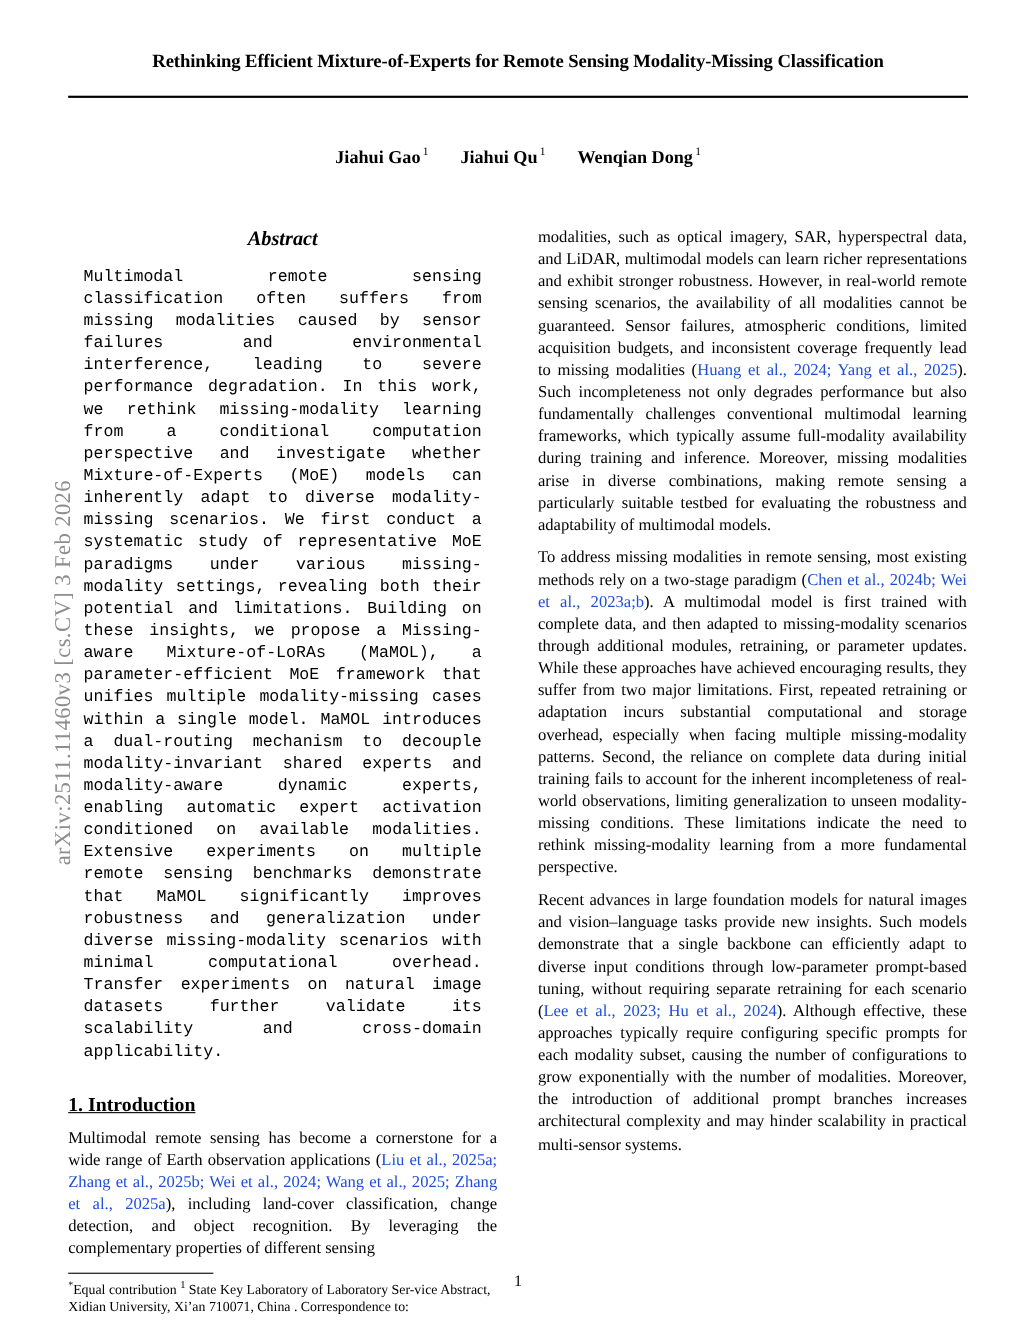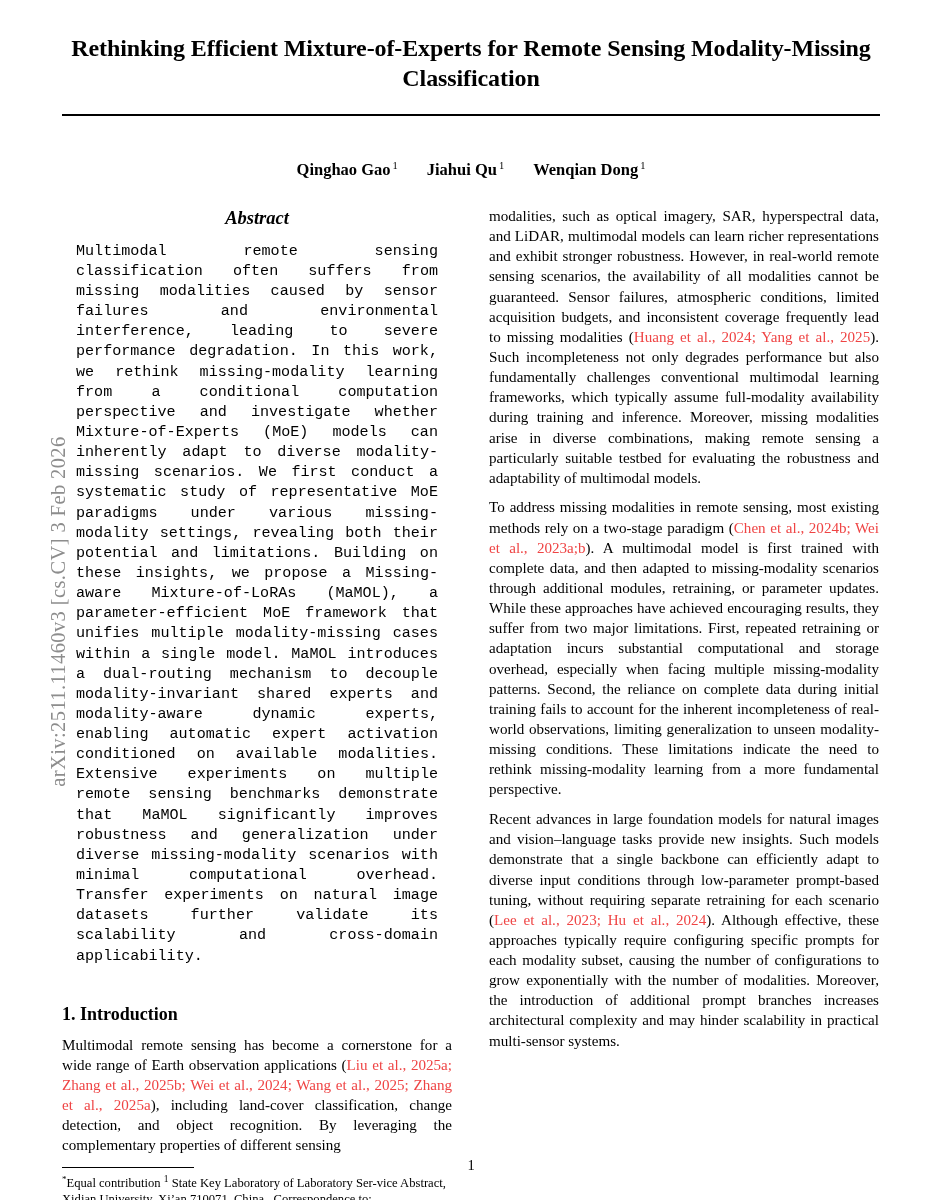--- a/index.html
+++ b/index.html
@@ -40,23 +40,23 @@
   .content {
     position: absolute;
     left: 62px;
     top: 0;
     width: 818px;
     height: 1200px;
   }
 
   
   .title {
-    margin: 0;
+    margin: 12px;
     padding-top: 33px;
-    font-size: 24px;
+    font-size: 17px;
     font-weight: bold;
     line-height: 1.27;
     text-align: center;
     letter-spacing: -0.1px;
   }
   .title-rule {
     margin-top: 20px;
     border-top: 2.4px solid #000;
     width: 100%;
   }
@@ -103,29 +103,30 @@
     font-style: italic;
   }
   .abstract-body {
     margin: 0;
     padding: 0 14px;
     text-align: justify;
   }
   .abstract-body p { margin: 0; font-family: Liberation Mono, monospace; }
 
   .section-head {
-    margin: 36px 0 9px 0;
+    margin: 26px 0 9px 0;
     font-size: 18px;
     font-weight: bold;
     text-align: left;
+    text-decoration: underline;
   }
   .para {
     margin: 0 0 9.5px 0;
   }
-  .cite { color: #ef4444; }
+  .cite { color: #1d4ed8; }
 
   
   .footnote-wrap {
     margin-top: 11px;
   }
   .footnote-rule {
     width: 132px;
     border-top: 1.1px solid #000;
     margin-bottom: 5px;
   }
@@ -163,21 +164,21 @@
 <div class="page">
 
   <div class="arxiv-stamp">arXiv:2511.11460v3  [cs.CV]  3 Feb 2026</div>
 
   <div class="content">
 
     <h1 class="title">Rethinking Efficient Mixture-of-Experts for Remote Sensing Modality-Missing Classification</h1>
     <div class="title-rule"></div>
 
     <div class="authors">
-      <span class="author"><span>Qinghao Gao</span><sup>1</sup></span><span class="author"><span>Jiahui Qu</span><sup>1</sup></span><span class="author"><span>Wenqian Dong</span><sup>1</sup></span>
+      <span class="author"><span>Jiahui Gao</span><sup>1</sup></span><span class="author"><span>Jiahui Qu</span><sup>1</sup></span><span class="author"><span>Wenqian Dong</span><sup>1</sup></span>
     </div>
 
     <div class="columns">
 
       <div class="col">
 
         <h2 class="abstract-head">Abstract</h2>
         <div class="abstract-body">
           <p>Multimodal remote sensing classification often suffers from missing modalities caused by sensor failures and environmental interference, leading to severe performance degradation. In this work, we rethink missing-modality learning from a conditional computation perspective and investigate whether Mixture-of-Experts (MoE) models can inherently adapt to diverse modality-missing scenarios. We first conduct a systematic study of representative MoE paradigms under various missing-modality settings, revealing both their potential and limitations. Building on these insights, we propose a Missing-aware Mixture-of-LoRAs (MaMOL), a parameter-efficient MoE framework that unifies multiple modality-missing cases within a single model. MaMOL introduces a dual-routing mechanism to decouple modality-invariant shared experts and modality-aware dynamic experts, enabling automatic expert activation conditioned on available modalities. Extensive experiments on multiple remote sensing benchmarks demonstrate that MaMOL significantly improves robustness and generalization under diverse missing-modality scenarios with minimal computational overhead. Transfer experiments on natural image datasets further validate its scalability and cross-domain applicability.</p>
         </div>

